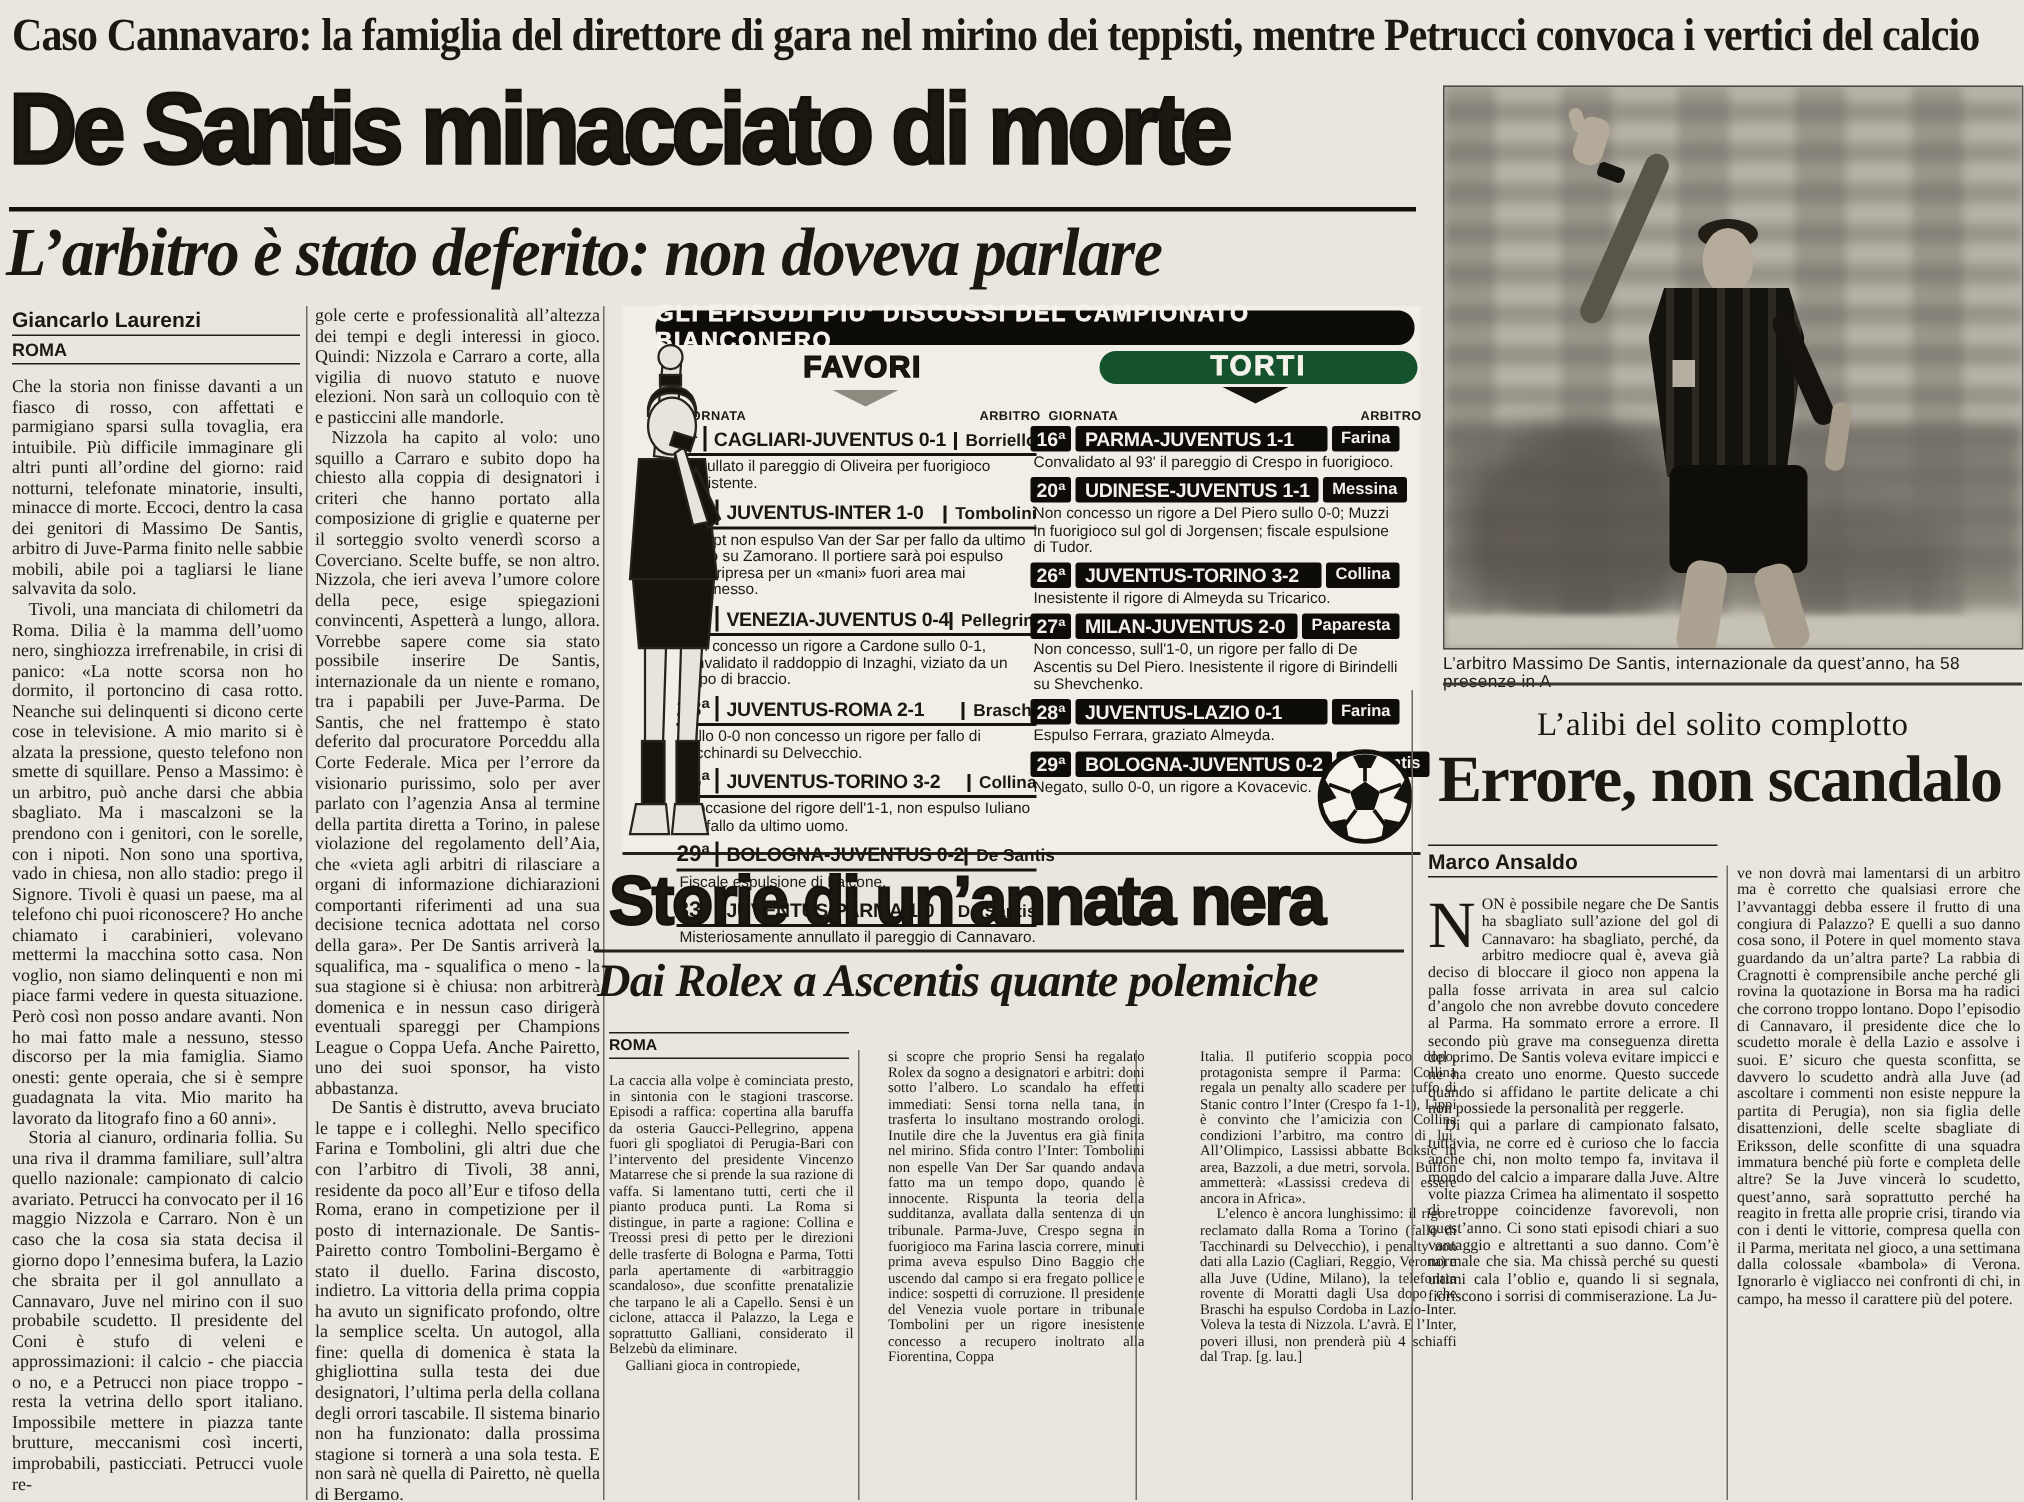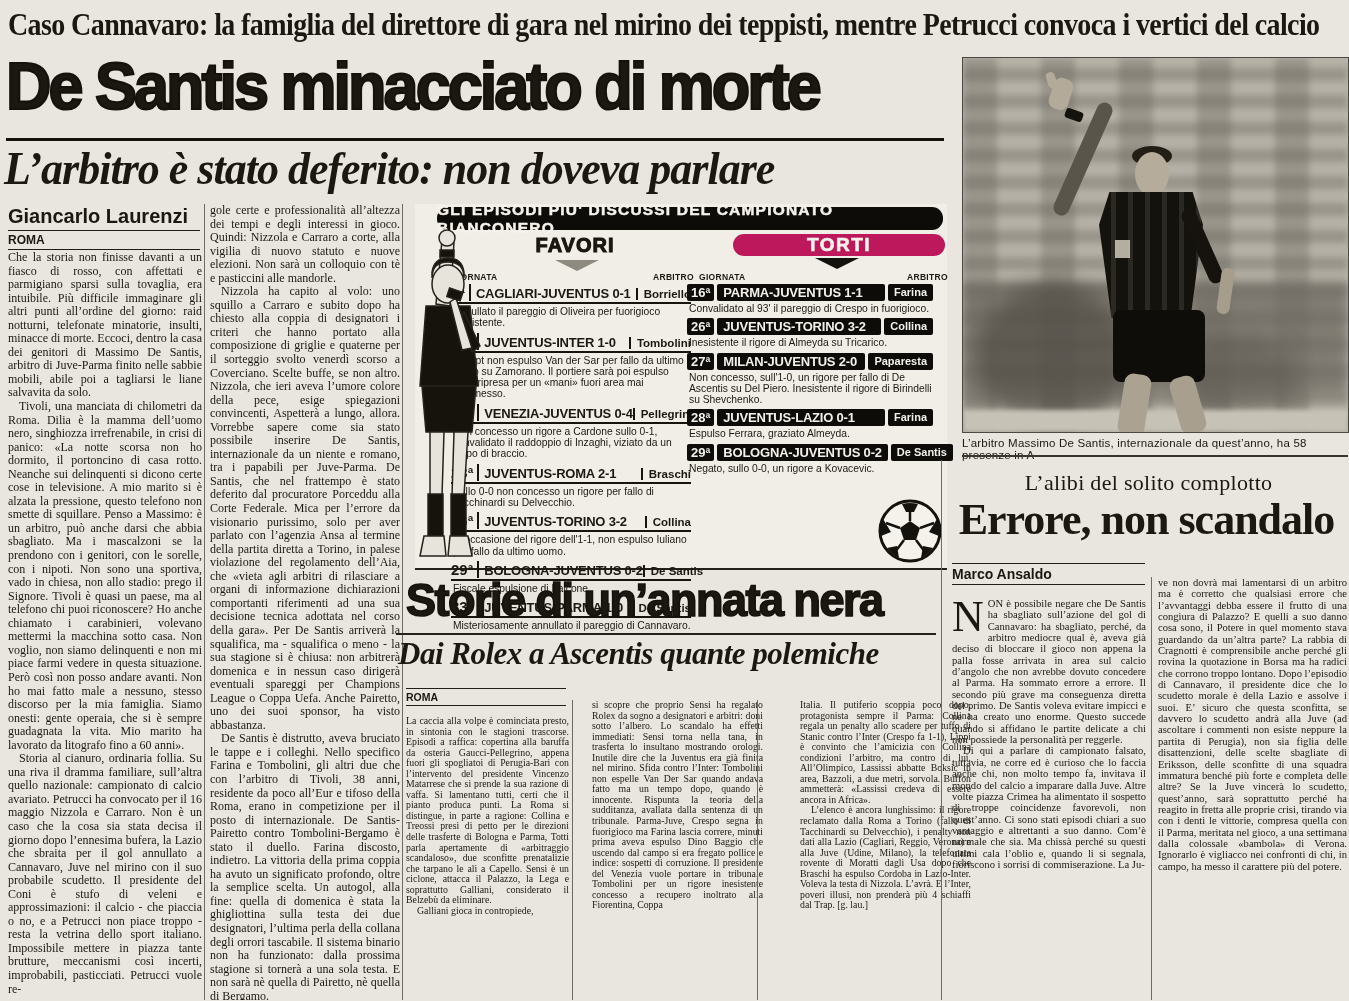--- a/index.html
+++ b/index.html
@@ -30,21 +30,21 @@
   
   .bodycol{
     text-align:justify;overflow:hidden;
     font-size:12px;line-height:13.55px;
   }
   .bodycol p{margin:0;text-indent:11px;}
   .bodycol p.first{text-indent:0;}
   .lcol1{left:8px;top:251px;width:194px;height:748px;}
   .lcol2{left:210px;top:204px;width:190px;height:796px;}
   .byline{left:8px;top:205px;width:192px;}
-  .byline .name{font-family:"Liberation Sans",sans-serif;font-weight:700;font-size:20px;border-bottom:1.5px solid #211e18;padding-bottom:2px;}
+  .byline .name{font-family:"Liberation Sans",sans-serif;font-weight:700;font-size:14px;border-bottom:1.5px solid #211e18;padding-bottom:2px;}
   .byline .city{font-family:"Liberation Sans",sans-serif;font-weight:700;font-size:12px;border-bottom:1px solid #211e18;padding:2px 0 2px 0;}
   .vrule{width:1px;background:#6f6b62;}
   
   .photo{left:962px;top:57px;width:385px;height:374px;border:1px solid #4c4942;background:#b8b4aa;overflow:hidden;}
   .stands{position:absolute;inset:0;
     background:
       repeating-linear-gradient(90deg, rgba(90,86,78,.30) 0 34px, rgba(0,0,0,0) 34px 78px),
       repeating-linear-gradient(0deg, #9a958b 0 13px, #b6b1a6 13px 27px);
     filter:blur(3px);}
   .standsdark{position:absolute;left:0;top:60%;width:100%;height:30%;background:#6e6a61;opacity:.75;filter:blur(6px);}
@@ -70,21 +70,21 @@
   .photocaption{left:962px;top:437px;width:386px;font-family:"Liberation Sans",sans-serif;font-size:11.5px;letter-spacing:.2px;}
   .caprule{left:962px;top:455px;width:386px;height:1.5px;background:#39362f;}
   
   .box{left:415px;top:204px;width:532px;height:364px;background:#f0eee6;border-bottom:2px solid #24211a;}
   .tbar{position:absolute;left:22px;top:3px;width:506px;height:23px;background:#0e0c09;color:#f4f2ea;
     border-radius:11px;display:flex;align-items:center;justify-content:center;
     font-family:"Liberation Sans",sans-serif;font-weight:700;font-size:15.5px;letter-spacing:1.2px;-webkit-text-stroke:.5px #f4f2ea;}
   .favlab{position:absolute;left:60px;top:30px;width:200px;text-align:center;
     font-family:"Liberation Sans",sans-serif;font-weight:700;font-size:20px;letter-spacing:1px;-webkit-text-stroke:1px #14120d;}
   .favarrow{position:absolute;left:140px;top:56px;width:0;height:0;border-left:22px solid transparent;border-right:22px solid transparent;border-top:11px solid #8e8a80;}
-  .torbar{position:absolute;left:318px;top:30px;width:212px;height:22px;background:#be185d;color:#f4f2ea;border-radius:11px;
+  .torbar{position:absolute;left:318px;top:30px;width:212px;height:22px;background:#14532d;color:#f4f2ea;border-radius:11px;
     display:flex;align-items:center;justify-content:center;
     font-family:"Liberation Sans",sans-serif;font-weight:700;font-size:19px;letter-spacing:1.5px;-webkit-text-stroke:.6px #f4f2ea;}
   .torarrow{position:absolute;left:400px;top:54px;width:0;height:0;border-left:22px solid transparent;border-right:22px solid transparent;border-top:11px solid #14120d;}
   .minilab{position:absolute;font-family:"Liberation Sans",sans-serif;font-weight:700;font-size:8.5px;letter-spacing:.3px;}
   .favcol{position:absolute;left:36px;top:80px;width:240px;}
   .torcol{position:absolute;left:272px;top:80px;width:246px;}
   .frow{margin-bottom:3px;}
   .frow-head{display:flex;align-items:baseline;border-bottom:2px solid #17140e;padding-bottom:1px;}
   .fnum{font-family:"Liberation Sans",sans-serif;font-weight:700;font-size:15px;border-right:2px solid #17140e;padding-right:4px;margin-right:5px;white-space:nowrap;}
   .fmatch{font-family:"Liberation Sans",sans-serif;font-weight:700;font-size:13px;letter-spacing:-.2px;white-space:nowrap;}
@@ -237,20 +237,28 @@
   </div>
 
   <div class="torcol">
     <div class="trow">
       <div class="trow-head">
           <span class="tnum">16ª</span>
           <span class="tmatch">PARMA-JUVENTUS 1-1</span>
           <span class="tref">Farina</span>
         </div>
       <div class="tdesc">Convalidato al 93' il pareggio di Crespo in fuorigioco.</div>
+    </div>
+    <div class="trow">
+      <div class="trow-head">
+          <span class="tnum">20ª</span>
+          <span class="tmatch">UDINESE-JUVENTUS 1-1</span>
+          <span class="tref">Messina</span>
+        </div>
+      <div class="tdesc">Non concesso un rigore a Del Piero sullo 0-0; Muzzi in fuorigioco sul gol di Jorgensen; fiscale espulsione di Tudor.</div>
     </div>
     <div class="trow">
       <div class="trow-head">
           <span class="tnum">26ª</span>
           <span class="tmatch">JUVENTUS-TORINO 3-2</span>
           <span class="tref">Collina</span>
         </div>
       <div class="tdesc">Inesistente il rigore di Almeyda su Tricarico.</div>
     </div>
     <div class="trow">

